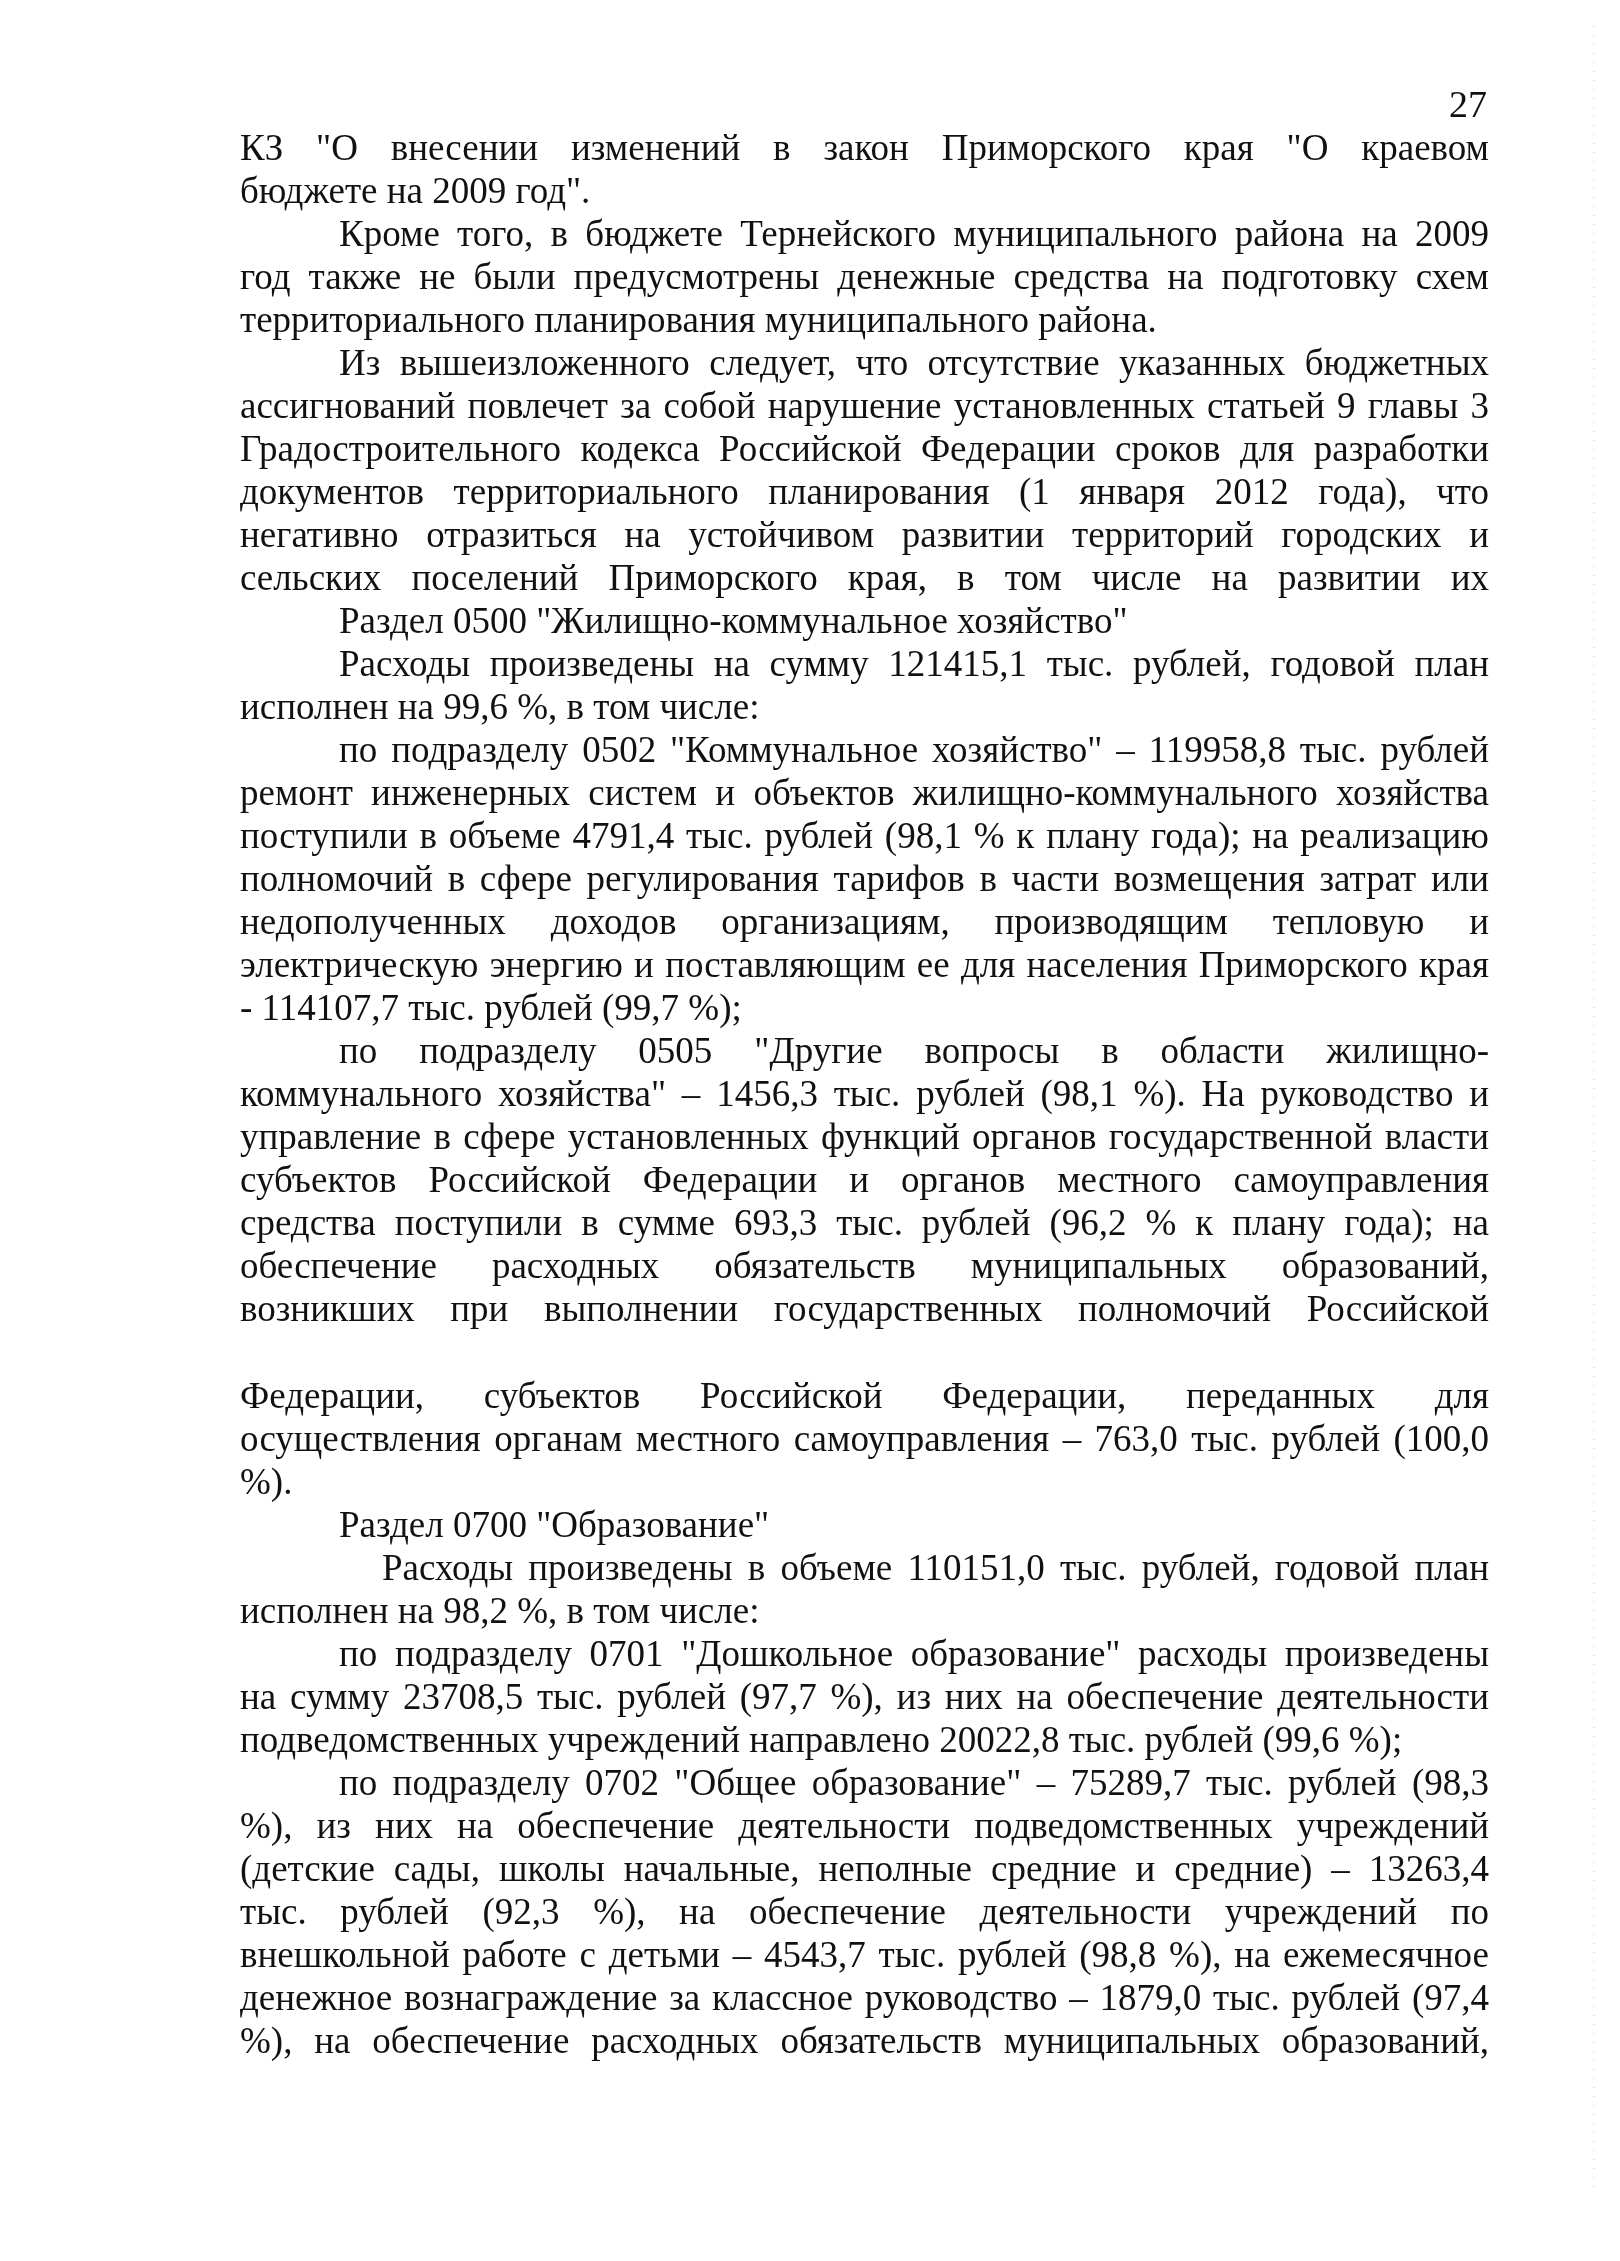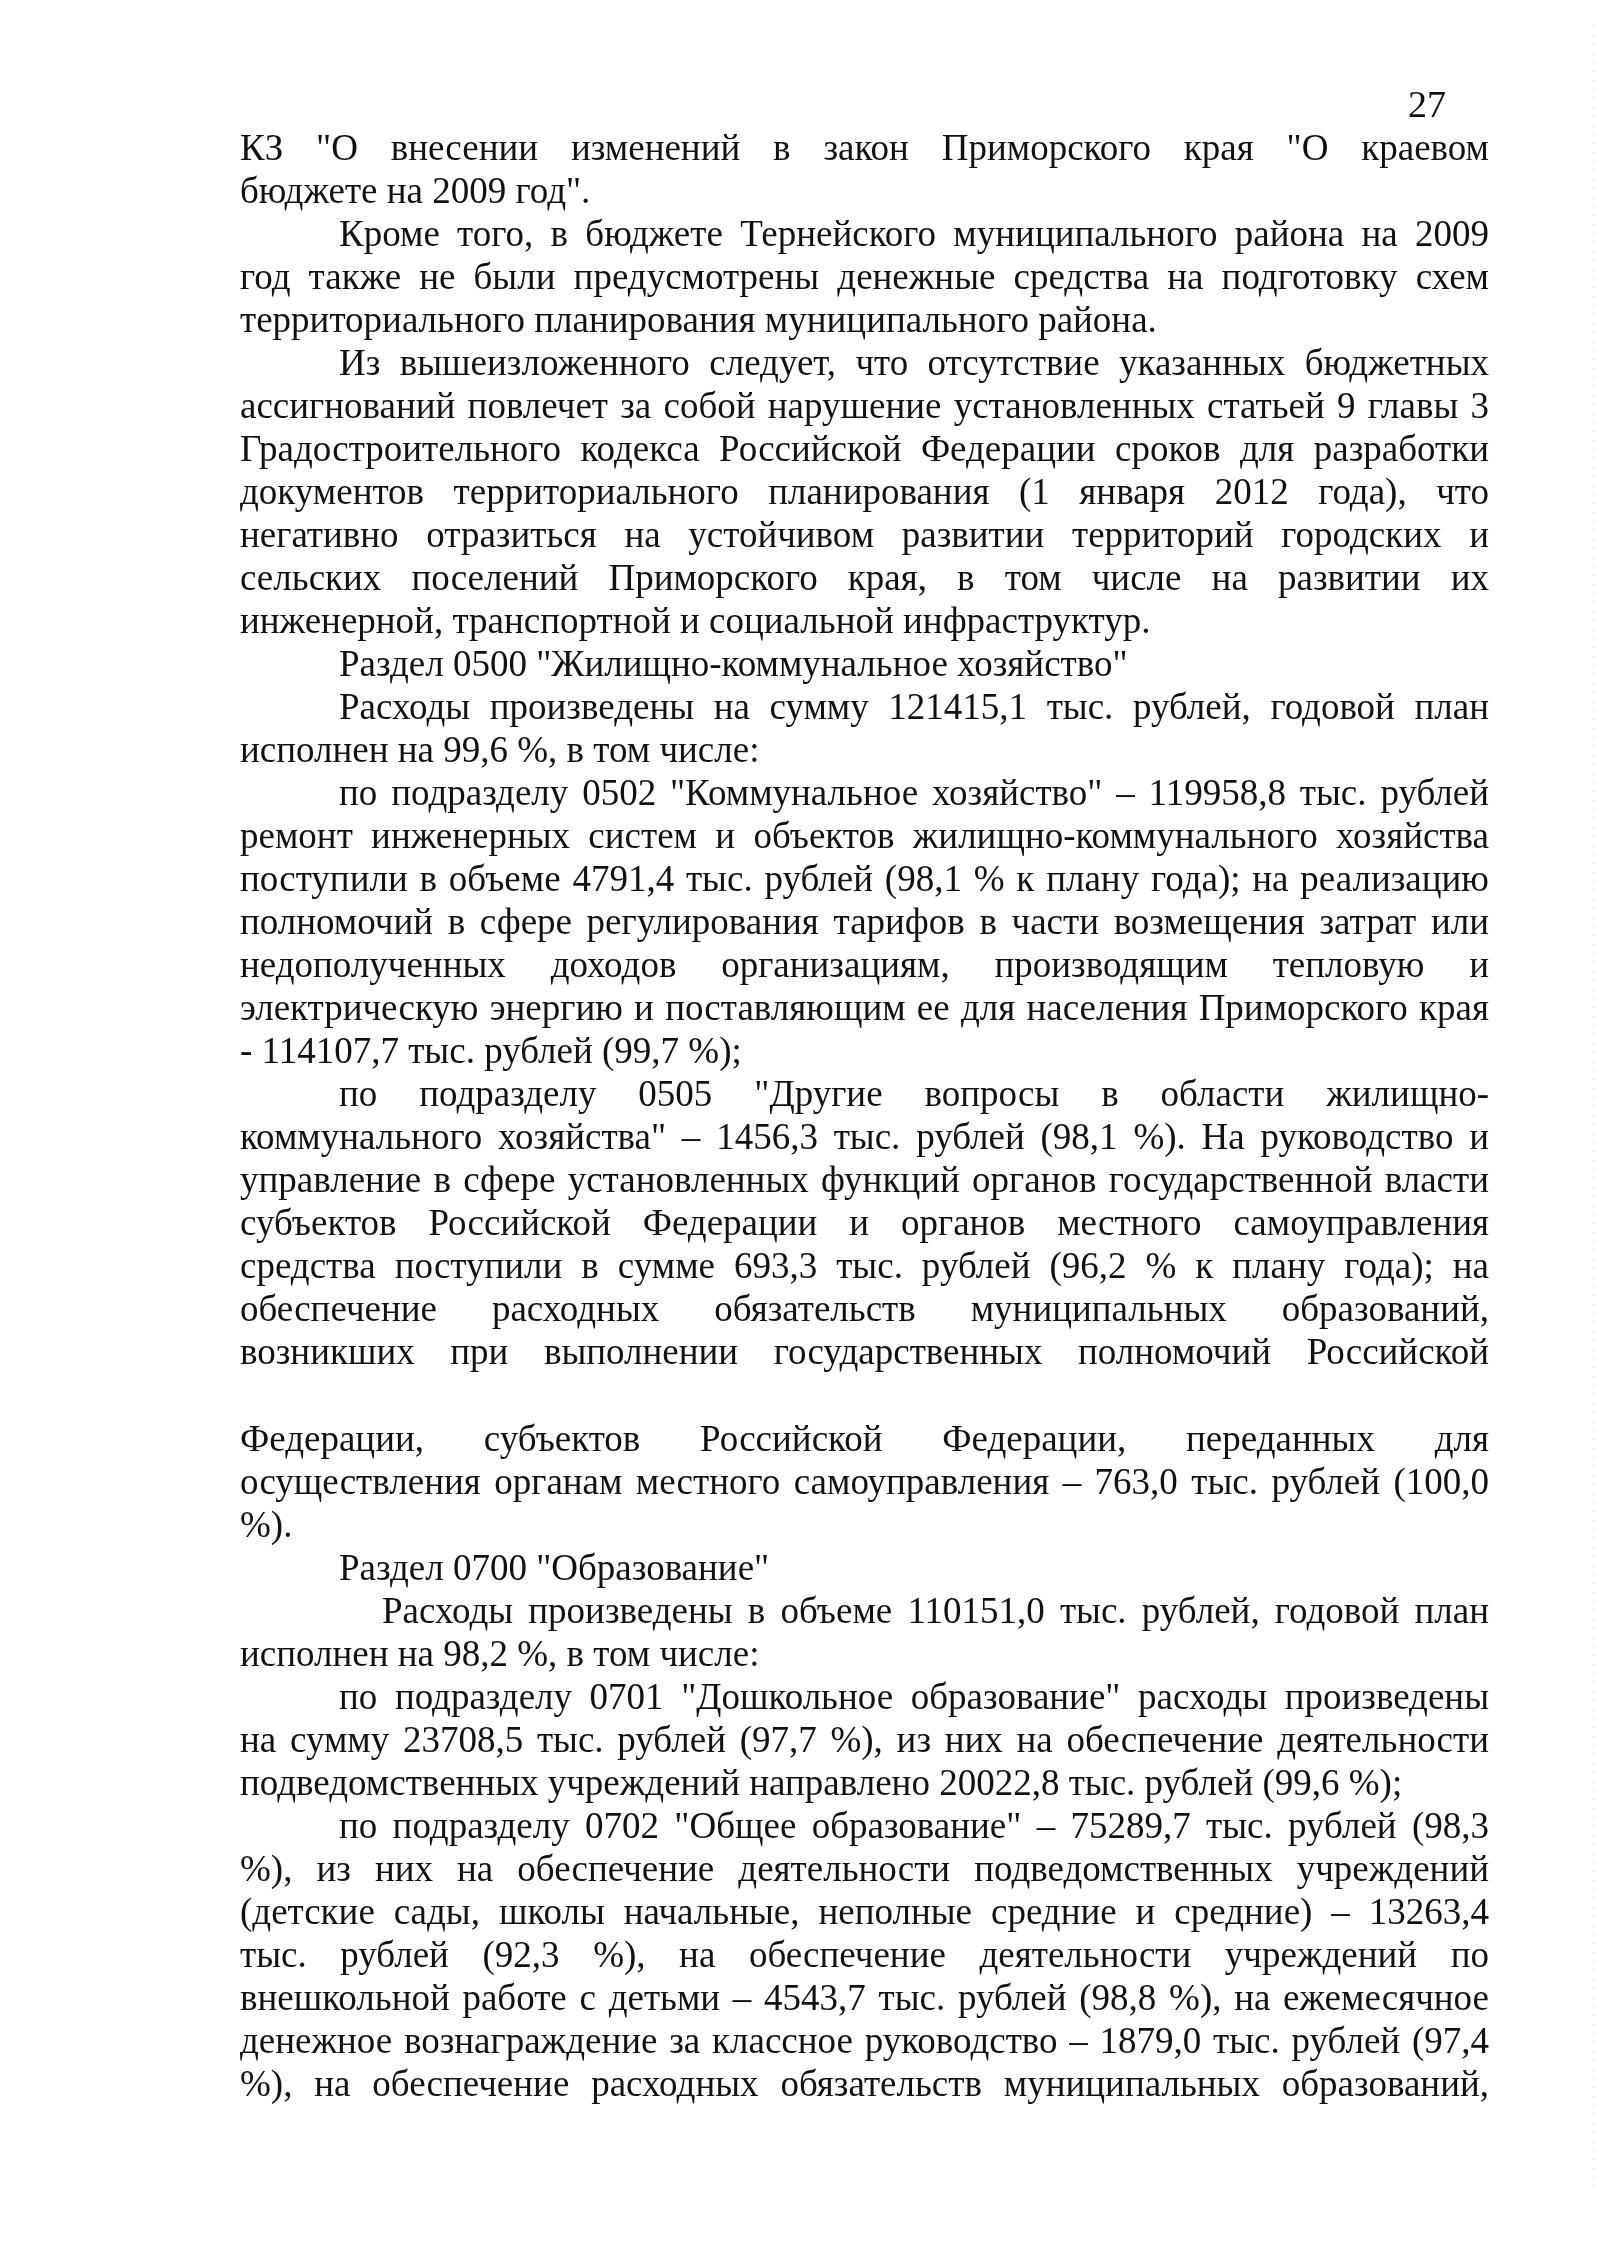--- a/index.html
+++ b/index.html
@@ -2,21 +2,21 @@
 <html style="font-size:10.2px"><head>
   <meta charset="utf-8">
   <style>
     html, body { margin: 0; padding: 0; background: #ffffff; }
     body {
       width: 1620px; height: 2261px; position: relative; overflow: hidden;
       font-family: "Liberation Serif", "DejaVu Serif", serif;
       color: #111111;
     }
     .page-number {
-      position: absolute; left: 1408px; top: 82px;
+      position: absolute; left: 1449px; top: 82px;
       font-size: 38px; line-height: 45px; text-align: right;
     }
     .content {
       position: absolute; left: 240px; top: 126px; width: 1249px;
     }
     .line {
       font-size: 37px; line-height: 43px; height: 43px;
       white-space: nowrap;
     }
     .line.j { text-align: justify; text-align-last: justify; }
@@ -36,21 +36,20 @@
     <div class="line">бюджете на 2009 год".</div>
     <div class="line j ind" style="white-space: nowrap;"><span style="white-space: nowrap; word-spacing: 0px;">Кроме того, в бюджете Тернейского муниципального района на 2009</span></div>
     <div class="line j" style="white-space: nowrap;"><span style="white-space: nowrap; word-spacing: 0px;">год также не были предусмотрены денежные средства на подготовку схем</span></div>
     <div class="line">территориального планирования муниципального района.</div>
     <div class="line j ind" style="white-space: nowrap;"><span style="white-space: nowrap; word-spacing: 0px;">Из вышеизложенного следует, что отсутствие указанных бюджетных</span></div>
     <div class="line j" style="white-space: nowrap;"><span style="white-space: nowrap; word-spacing: 0px;">ассигнований повлечет за собой нарушение установленных статьей 9 главы 3</span></div>
     <div class="line j" style="white-space: nowrap;"><span style="white-space: nowrap; word-spacing: 0px;">Градостроительного кодекса Российской Федерации сроков для разработки</span></div>
     <div class="line j" style="white-space: nowrap;"><span style="white-space: nowrap; word-spacing: 0px;">документов территориального планирования (1 января 2012 года), что</span></div>
     <div class="line j" style="white-space: nowrap;"><span style="white-space: nowrap; word-spacing: 0px;">негативно отразиться на устойчивом развитии территорий городских и</span></div>
     <div class="line j" style="white-space: nowrap;"><span style="white-space: nowrap; word-spacing: 0px;">сельских поселений Приморского края, в том числе на развитии их</span></div>
-    <div class="line">инженерной, транспортной и социальной инфраструктур.</div>
     <div class="line ind">Раздел 0500 "Жилищно-коммунальное хозяйство"</div>
     <div class="line j ind" style="white-space: nowrap;"><span style="white-space: nowrap; word-spacing: 0px;">Расходы произведены на сумму 121415,1 тыс. рублей, годовой план</span></div>
     <div class="line">исполнен на 99,6 %, в том числе:</div>
     <div class="line j ind" style="white-space: nowrap;"><span style="white-space: nowrap; word-spacing: 0px;">по подразделу 0502 "Коммунальное хозяйство" – 119958,8 тыс. рублей</span></div>
     <div class="line j" style="white-space: nowrap;"><span style="white-space: nowrap; word-spacing: 0px;">ремонт инженерных систем и объектов жилищно-коммунального хозяйства</span></div>
     <div class="line j" style="white-space: nowrap;"><span style="white-space: nowrap; word-spacing: 0px;">поступили в объеме 4791,4 тыс. рублей (98,1 % к плану года); на реализацию</span></div>
     <div class="line j" style="white-space: nowrap;"><span style="white-space: nowrap; word-spacing: 0px;">полномочий в сфере регулирования тарифов в части возмещения затрат или</span></div>
     <div class="line j" style="white-space: nowrap;"><span style="white-space: nowrap; word-spacing: 0px;">недополученных доходов организациям, производящим тепловую и</span></div>
     <div class="line j" style="white-space: nowrap;"><span style="white-space: nowrap; word-spacing: 0px;">электрическую энергию и поставляющим ее для населения Приморского края</span></div>
     <div class="line">- 114107,7 тыс. рублей (99,7 %);</div>

